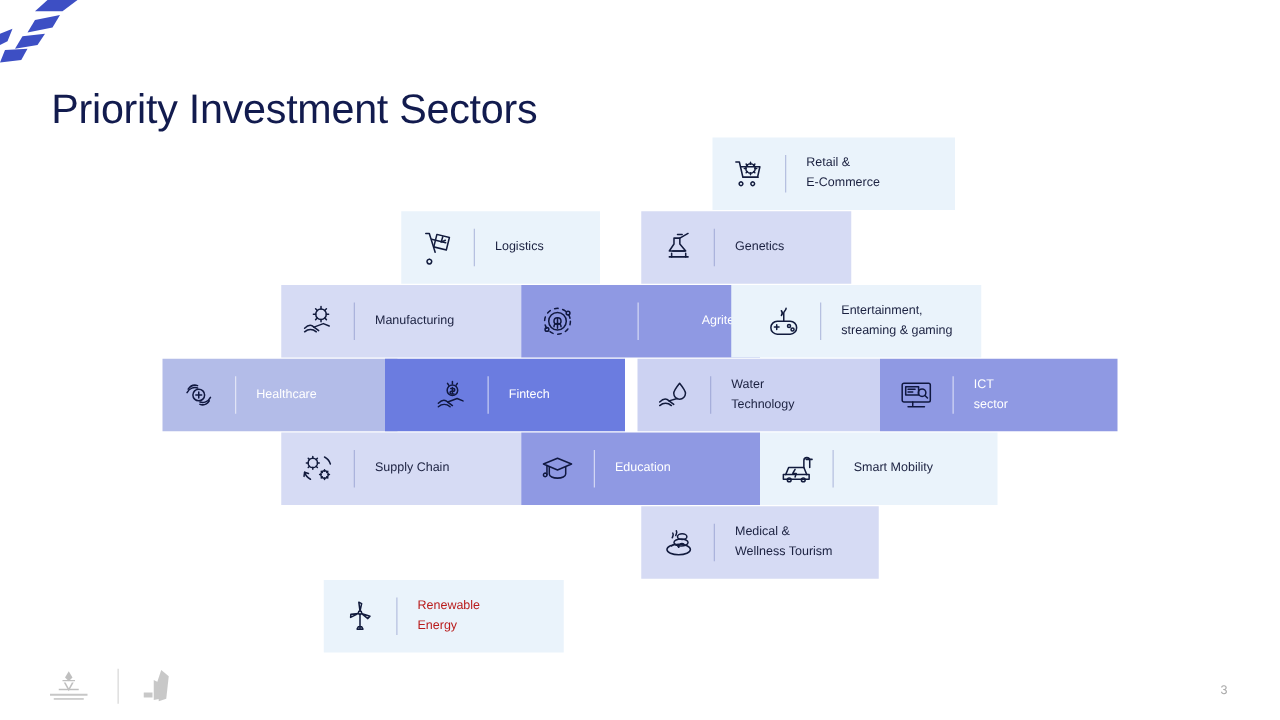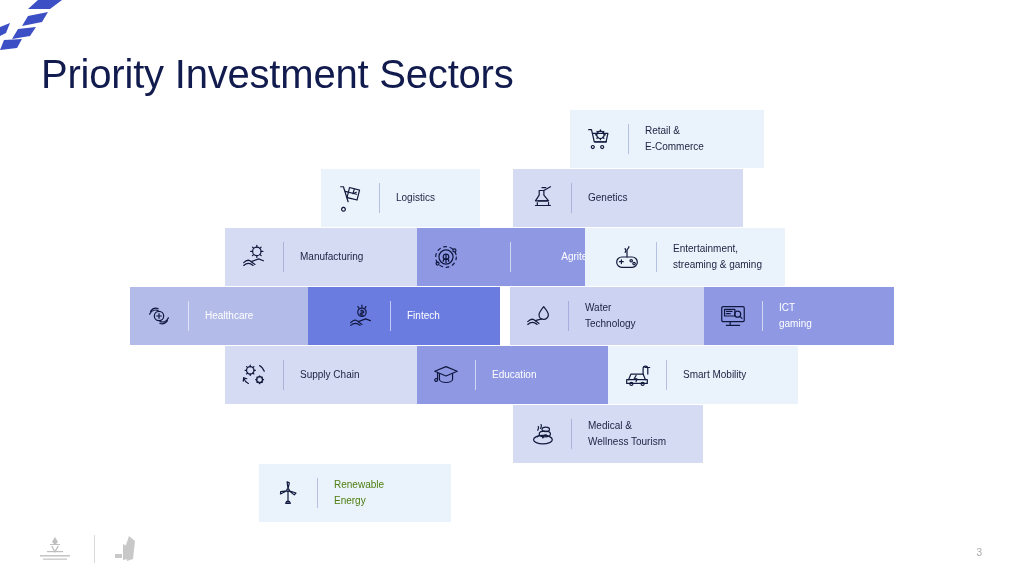--- a/index.html
+++ b/index.html
@@ -4,22 +4,22 @@
 <style>
   html,body{margin:0;padding:0;}
   body{
     width:1024px;height:576px;background:#ffffff;overflow:hidden;position:relative;
     font-family:"Liberation Sans","DejaVu Sans",sans-serif;
   }
   
   .deco{position:absolute;left:0;top:0;width:90px;height:60px;}
   
   .page-title{
-    position:absolute;left:41px;top:52px;
-    font-size:40px;color:#121b4e;letter-spacing:-0.2px;white-space:nowrap;
+    position:absolute;left:41px;top:68px;
+    font-size:33px;color:#121b4e;letter-spacing:-0.2px;white-space:nowrap;
   }
   
   .pyramid{position:absolute;left:0;top:110px;width:1024px;}
   .row{position:relative;height:58px;margin-bottom:1px;}
   .tile{
     position:absolute;top:0;height:58px;display:flex;align-items:center;box-sizing:border-box;
   }
   .tile .ico{
     width:58px;min-width:58px;height:58px;display:flex;align-items:center;justify-content:center;
   }
@@ -77,21 +77,21 @@
             <path d="M6 4h3l5 16"></path>
             <path d="M9 26a2 2 0 1 0 .1 0"></path>
             <path d="M11 9l12 3"></path>
             <rect x="14" y="6" width="11" height="11" transform="rotate(14 19.5 11.5)"></rect>
             <path d="M20.5 6.8l-1.4 4.6 3.6-1.6"></path>
           </svg>
         </span>
         <span class="sep"></span>
         <span class="lbl" style="color: rgb(27, 33, 64);">Logistics</span>
       </div>
-      <div class="tile" style="left: 513px; width: 230px; background: rgb(214, 219, 244);">
+      <div class="tile" style="left: 513px; width: 168px; background: rgb(214, 219, 244);">
         <span class="ico">
           <svg width="30" height="30" viewBox="0 0 32 32" fill="none" stroke="#121b3d" stroke-width="1.3" stroke-linecap="round" stroke-linejoin="round">
             <path d="M13 8h5v5l5 6H9l4-6z"></path>
             <path d="M12 19h10"></path>
             <path d="M9 24h16"></path>
             <path d="M11 24v-3M23 24v-3"></path>
             <path d="M18 8l7-4"></path>
             <path d="M16 5h4"></path>
           </svg>
         </span>
@@ -193,21 +193,21 @@
             <rect x="4" y="6" width="24" height="16" rx="1.5"></rect>
             <rect x="7" y="9" width="11" height="7"></rect>
             <path d="M9 11h6M9 13.5h4"></path>
             <circle cx="21" cy="14" r="3.2"></circle>
             <path d="M23.4 16.4l2.2 2.2"></path>
             <path d="M13 22v3M9 26h14"></path>
           </svg>
         </span>
         <span class="sep"></span>
         <span class="lbl" style="color: rgb(255, 255, 255);">ICT
-gaming</span>
+sector</span>
       </div>
     </div>
     <div class="row">
       <div class="tile" style="left: 225px; width: 192px; background: rgb(214, 219, 244);">
         <span class="ico">
           <svg width="30" height="30" viewBox="0 0 32 32" fill="none" stroke="#121b3d" stroke-width="1.3" stroke-linecap="round" stroke-linejoin="round">
             <circle cx="12" cy="11" r="4"></circle>
             <path d="M12 5.5v1.6M12 14.9v1.6M6.5 11h1.6M15.9 11h1.6M8.1 7.1l1.1 1.1M14.8 13.8l1.1 1.1M15.9 7.1l-1.1 1.1M9.2 13.8l-1.1 1.1"></path>
             <circle cx="22" cy="21" r="3.2"></circle>
             <path d="M22 16.8v1.3M22 23.9v1.3M17.8 21h1.3M24.9 21h1.3M19.2 18.2l.9.9M23.9 22.9l.9.9M24.8 18.2l-.9.9M20.1 22.9l-.9.9"></path>
@@ -270,21 +270,21 @@
           <svg width="30" height="30" viewBox="0 0 32 32" fill="none" stroke="#121b3d" stroke-width="1.3" stroke-linecap="round" stroke-linejoin="round">
             <path d="M16 14v13"></path>
             <path d="M13.5 27h5l-1-2h-3z"></path>
             <circle cx="16" cy="13" r="1.4"></circle>
             <path d="M16 11.6L15 4l2.4 1.2z"></path>
             <path d="M14.8 13.6L8 17l.2-2.6z"></path>
             <path d="M17.2 13.6L24.5 16l-1.8 2z"></path>
           </svg>
         </span>
         <span class="sep"></span>
-        <span class="lbl" style="color: #4d7c0f;">Renewable
+        <span class="lbl" style="color: #b91c1c;">Renewable
 Energy</span>
       </div>
     </div>
   </div>
 
 <div class="footer-logos">
   <svg width="50" height="30" viewBox="0 0 50 30">
     <g fill="#8c8c8c">
       <path d="M25 3 l3 5 -3 3 -3 -3z"></path>
       <path d="M20 10 h10 v1 h-10z"></path>

